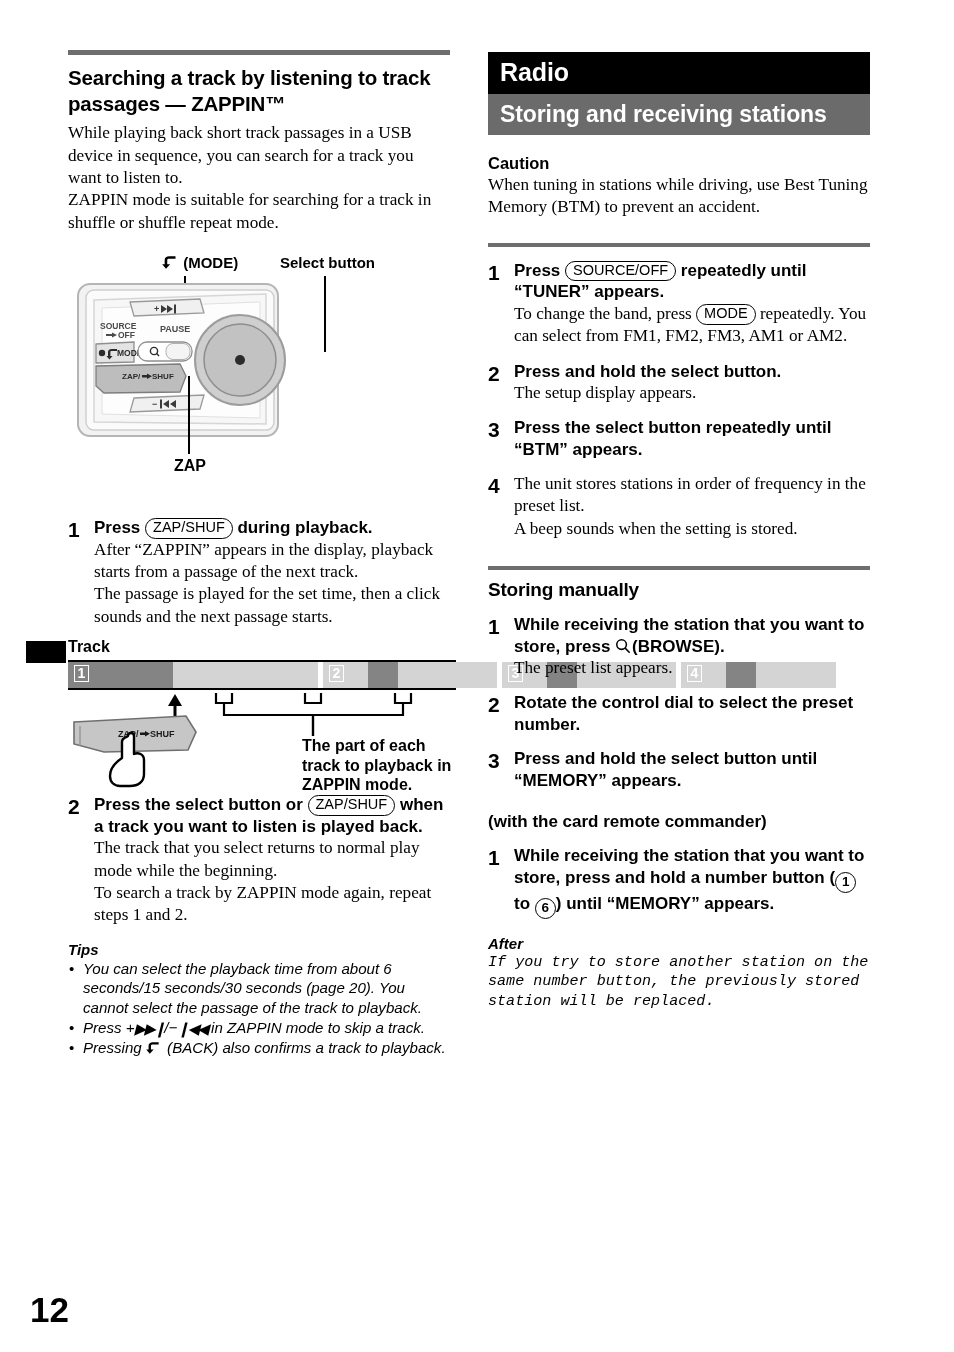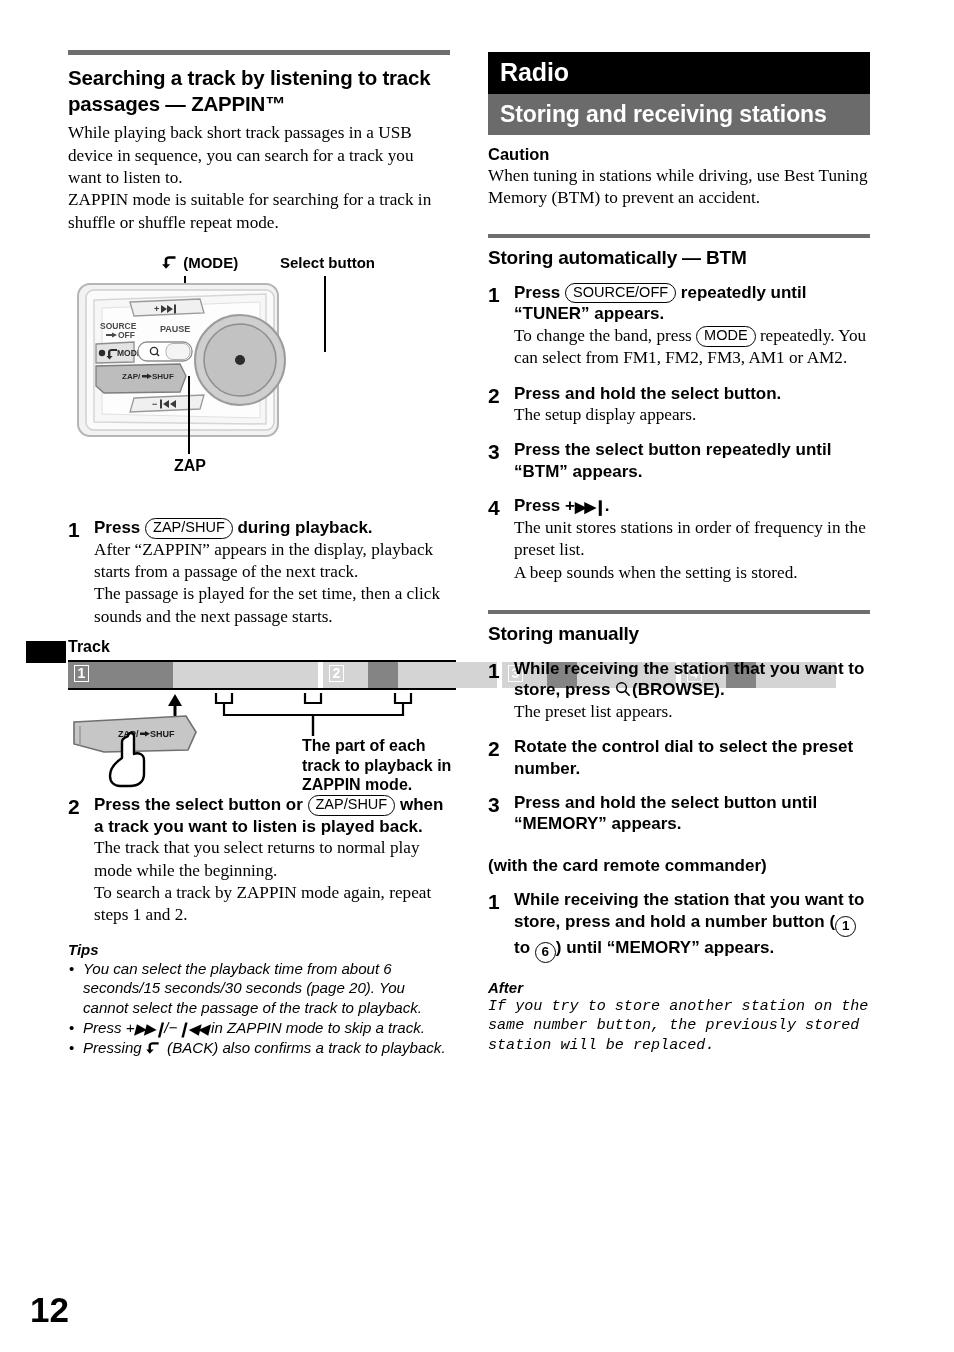--- a/index.html
+++ b/index.html
@@ -374,28 +374,27 @@
       </ul>
     </div>
 
   </div>
 
   <div class="col-right">
 
     <div class="banner-black">Radio</div>
     <div class="banner-gray">Storing and receiving stations</div>
 
-    <div style="margin-top:10px;">
+    <div style="margin-top:19px;">
       <h3 class="minor">Caution</h3>
       <p class="body">When tuning in stations while driving, use Best Tuning Memory (BTM) to prevent an accident.</p>
     </div>
 
     <div style="margin-top:24px;">
       <div class="rule-thin"></div>
-      <h2 class="sub-title">Storing automatically — BTM</h2>
 
       <div class="step">
         <div class="step-num">1</div>
         <div class="step-body">
           <p class="step-head"><span>Press </span><span class="pill">SOURCE/OFF</span><span> repeatedly until “TUNER” appears.</span></p>
           <p class="step-sub"><span>To change the band, press </span><span class="pill">MODE</span><span> repeatedly. You can select from FM1, FM2, FM3, AM1 or AM2.</span></p>
         </div>
       </div>
 
       <div class="step">
@@ -409,21 +408,20 @@
       <div class="step">
         <div class="step-num">3</div>
         <div class="step-body">
           <p class="step-head">Press the select button repeatedly until “BTM” appears.</p>
         </div>
       </div>
 
       <div class="step">
         <div class="step-num">4</div>
         <div class="step-body">
-          <p class="step-head"><span>Press +</span><span class="skipfwd">▶▶❙</span><span>.</span></p>
           <p class="step-sub">The unit stores stations in order of frequency in the preset list.</p>
           <p class="step-sub">A beep sounds when the setting is stored.</p>
         </div>
       </div>
     </div>
 
     <div style="margin-top:26px;">
       <div class="rule-thin"></div>
       <h2 class="sub-title">Storing manually</h2>
 

